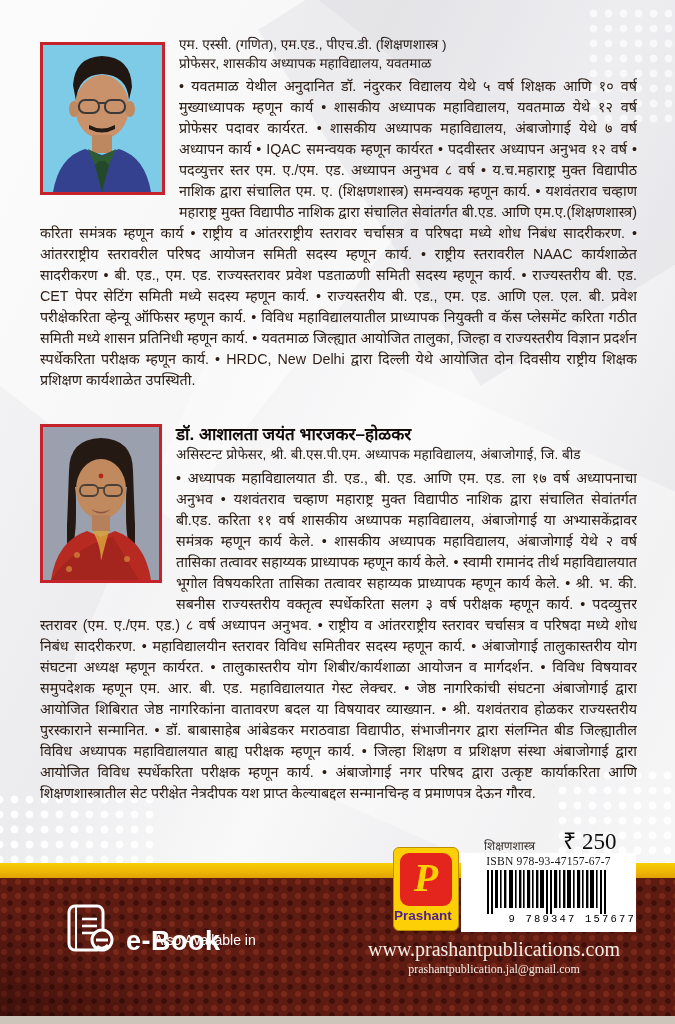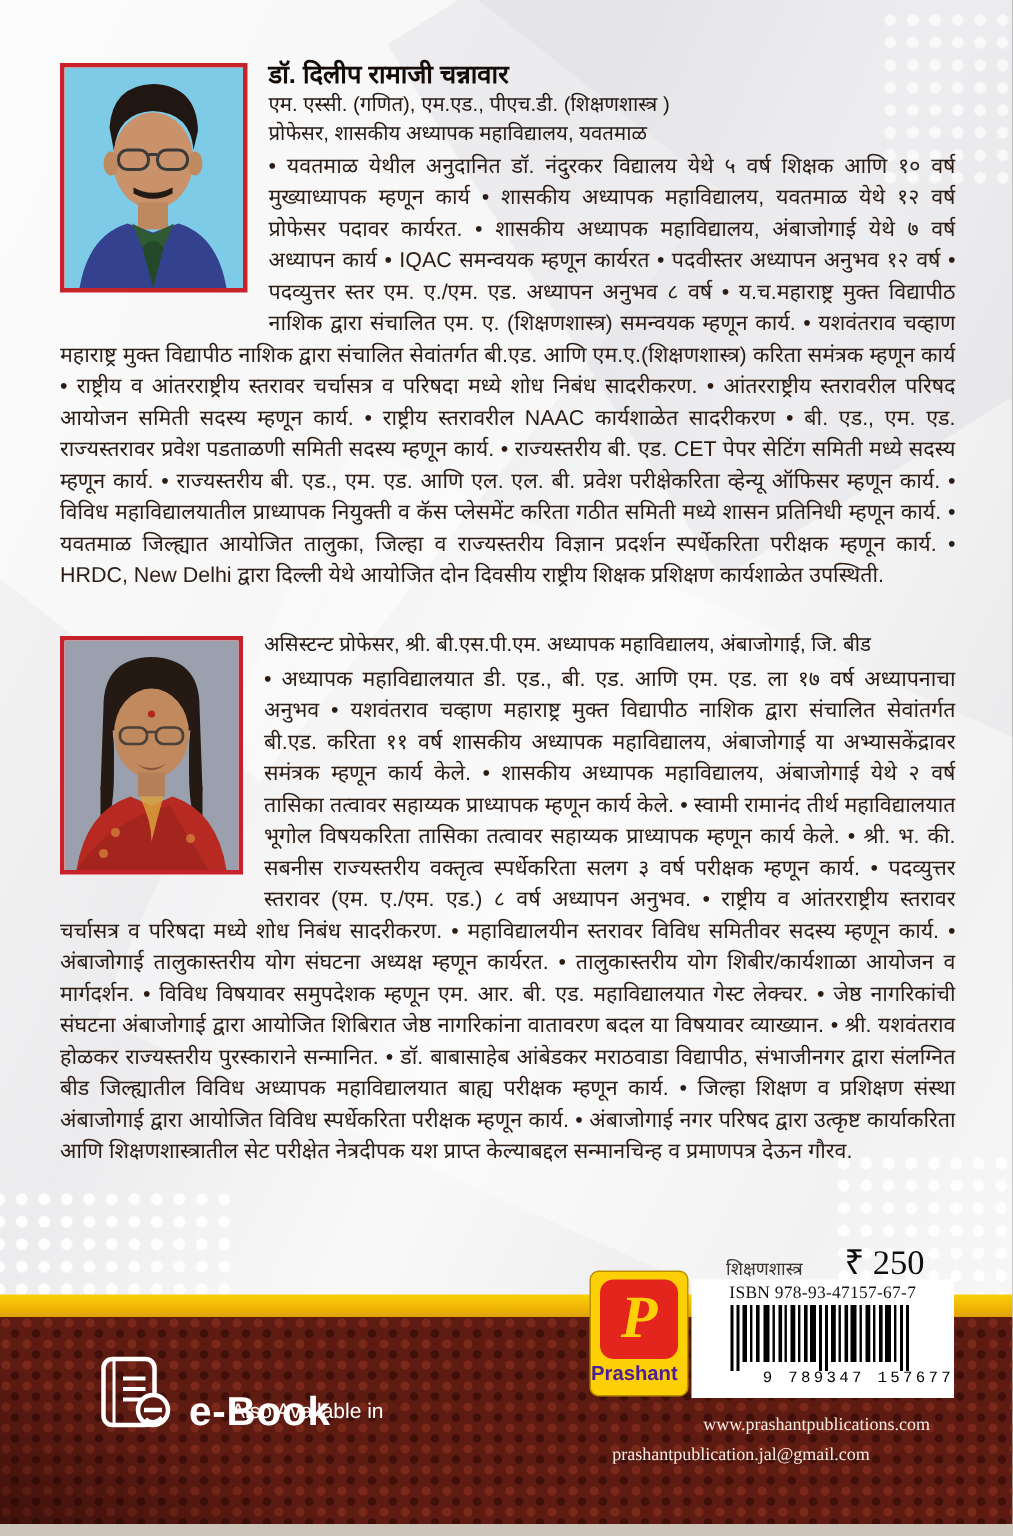--- a/index.html
+++ b/index.html
@@ -62,21 +62,21 @@
   .cat-label{position:absolute; left:484px; top:837px; z-index:4; font-size:12px; color:#3a332e;}
   .price{position:absolute; left:563px; top:824px; z-index:4; font-family:"Liberation Serif", serif; font-size:23px; color:#0d0d0d;}
   .isbn-panel{position:absolute; left:461px; top:853px; width:175px; height:79px; background:#ffffff; z-index:3;
     box-sizing:border-box; padding-top:2px;}
   .isbn-text{font-family:"Liberation Serif", serif; font-size:11.6px; color:#111; text-align:center; letter-spacing:.2px;}
   .barcode{display:block; margin:2px auto 0 auto;}
   .barcode-digits{font-family:Liberation Mono, monospace; font-size:10.5px; color:#000; text-align:right; letter-spacing:2.2px; margin-top:-1px;}
 
   
   .pub-web{position:absolute; left:368px; top:939px; width:252px; z-index:4; text-align:right;
-    font-family:"Liberation Serif", serif; font-size:12px; line-height:20px; color:#f6ede5;}
+    font-family:"Liberation Serif", serif; font-size:20px; line-height:20px; color:#f6ede5;}
   .pub-mail{position:absolute; left:360px; top:959px; width:268px; z-index:4; text-align:center;
     font-family:"Liberation Serif", serif; font-size:12px; line-height:20px; color:#f6ede5;}
 </style>
 </head>
 <body>
 
 <div id="cover">
 
   <div class="facet f1"></div>
   <div class="facet f2"></div>
@@ -97,21 +97,20 @@
         <rect x="62" y="55" width="20" height="13" rx="6" fill="none" stroke="#3a3a3a" stroke-width="2"></rect>
         <line x1="56" y1="58" x2="62" y2="58" stroke="#3a3a3a" stroke-width="2"></line>
         <path d="M46 80 Q59 87 72 80 L72 84 Q59 91 46 84 Z" fill="#231a14"></path>
         <path d="M50 90 Q59 95 68 90 Q59 97 50 90Z" fill="#8c5b3c"></path>
         <rect x="49" y="90" width="20" height="18" fill="#bd8760"></rect>
         <path d="M10 147 Q16 112 42 104 L59 110 L76 104 Q102 112 108 147 Z" fill="#33418f"></path>
         <path d="M45 104 L59 111 L73 104 L66 120 L59 147 L52 120 Z" fill="#2e5b33"></path>
         <path d="M52 120 L59 147 L66 120 L62 116 L56 116 Z" fill="#24492a"></path>
       </svg>
     </div>
-    <div class="bio-name">डॉ. दिलीप रामाजी चन्नावार</div>
     <div class="bio-sub">एम. एस्सी. (गणित), एम.एड., पीएच.डी. (शिक्षणशास्त्र )</div>
     <div class="bio-sub">प्रोफेसर, शासकीय अध्यापक महाविद्यालय, यवतमाळ</div>
     <div class="bio-body">• यवतमाळ येथील अनुदानित डॉ. नंदुरकर विद्यालय येथे ५ वर्ष शिक्षक आणि १० वर्ष मुख्याध्यापक म्हणून कार्य • शासकीय अध्यापक महाविद्यालय, यवतमाळ येथे १२ वर्ष प्रोफेसर पदावर कार्यरत. • शासकीय अध्यापक महाविद्यालय, अंबाजोगाई येथे ७ वर्ष अध्यापन कार्य • IQAC समन्वयक म्हणून कार्यरत • पदवीस्तर अध्यापन अनुभव १२ वर्ष • पदव्युत्तर स्तर एम. ए./एम. एड. अध्यापन अनुभव ८ वर्ष • य.च.महाराष्ट्र मुक्त विद्यापीठ नाशिक द्वारा संचालित एम. ए. (शिक्षणशास्त्र) समन्वयक म्हणून कार्य. • यशवंतराव चव्हाण महाराष्ट्र मुक्त विद्यापीठ नाशिक द्वारा संचालित सेवांतर्गत बी.एड. आणि एम.ए.(शिक्षणशास्त्र) करिता समंत्रक म्हणून कार्य • राष्ट्रीय व आंतरराष्ट्रीय स्तरावर चर्चासत्र व परिषदा मध्ये शोध निबंध सादरीकरण. • आंतरराष्ट्रीय स्तरावरील परिषद आयोजन समिती सदस्य म्हणून कार्य. • राष्ट्रीय स्तरावरील NAAC कार्यशाळेत सादरीकरण • बी. एड., एम. एड. राज्यस्तरावर प्रवेश पडताळणी समिती सदस्य म्हणून कार्य. • राज्यस्तरीय बी. एड. CET पेपर सेटिंग समिती मध्ये सदस्य म्हणून कार्य. • राज्यस्तरीय बी. एड., एम. एड. आणि एल. एल. बी. प्रवेश परीक्षेकरिता व्हेन्यू ऑफिसर म्हणून कार्य. • विविध महाविद्यालयातील प्राध्यापक नियुक्ती व कॅस प्लेसमेंट करिता गठीत समिती मध्ये शासन प्रतिनिधी म्हणून कार्य. • यवतमाळ जिल्ह्यात आयोजित तालुका, जिल्हा व राज्यस्तरीय विज्ञान प्रदर्शन स्पर्धेकरिता परीक्षक म्हणून कार्य. • HRDC, New Delhi द्वारा दिल्ली येथे आयोजित दोन दिवसीय राष्ट्रीय शिक्षक प्रशिक्षण कार्यशाळेत उपस्थिती.</div>
   </div>
 
   <div class="bio bio2">
     <div class="photo-frame">
       <svg width="116" height="153" viewBox="0 0 116 153">
         <rect width="116" height="153" fill="#9aa0ae"></rect>
         <path d="M26 44 Q26 12 58 11 Q90 12 90 44 L92 100 Q80 92 84 60 L32 60 Q36 94 24 100 Z" fill="#241a13"></path>
@@ -125,20 +124,21 @@
         <path d="M48 82 Q58 88 68 82 Q58 91 48 82Z" fill="#8c5440"></path>
         <rect x="49" y="88" width="18" height="16" fill="#b5805a"></rect>
         <path d="M8 153 Q14 114 44 104 L58 110 L72 104 Q102 114 108 153 Z" fill="#b62a22"></path>
         <path d="M8 153 Q30 120 70 110 L96 153 Z" fill="#a3251e"></path>
         <path d="M50 104 Q58 120 58 134 Q62 118 66 104 Z" fill="#d9a13c" opacity=".85"></path>
         <circle cx="34" cy="128" r="3" fill="#d98a3c" opacity=".7"></circle>
         <circle cx="84" cy="132" r="3" fill="#d98a3c" opacity=".7"></circle>
         <circle cx="26" cy="142" r="3" fill="#d98a3c" opacity=".7"></circle>
       </svg>
     </div>
+    <div class="bio-name">डॉ. आशालता जयंत भारजकर–होळकर</div>
     <div class="bio-sub">असिस्टन्ट प्रोफेसर, श्री. बी.एस.पी.एम. अध्यापक महाविद्यालय, अंबाजोगाई, जि. बीड</div>
     <div class="bio-body">• अध्यापक महाविद्यालयात डी. एड., बी. एड. आणि एम. एड. ला १७ वर्ष अध्यापनाचा अनुभव • यशवंतराव चव्हाण महाराष्ट्र मुक्त विद्यापीठ नाशिक द्वारा संचालित सेवांतर्गत बी.एड. करिता ११ वर्ष शासकीय अध्यापक महाविद्यालय, अंबाजोगाई या अभ्यासकेंद्रावर समंत्रक म्हणून कार्य केले. • शासकीय अध्यापक महाविद्यालय, अंबाजोगाई येथे २ वर्ष तासिका तत्वावर सहाय्यक प्राध्यापक म्हणून कार्य केले. • स्वामी रामानंद तीर्थ महाविद्यालयात भूगोल विषयकरिता तासिका तत्वावर सहाय्यक प्राध्यापक म्हणून कार्य केले. • श्री. भ. की. सबनीस राज्यस्तरीय वक्तृत्व स्पर्धेकरिता सलग ३ वर्ष परीक्षक म्हणून कार्य. • पदव्युत्तर स्तरावर (एम. ए./एम. एड.) ८ वर्ष अध्यापन अनुभव. • राष्ट्रीय व आंतरराष्ट्रीय स्तरावर चर्चासत्र व परिषदा मध्ये शोध निबंध सादरीकरण. • महाविद्यालयीन स्तरावर विविध समितीवर सदस्य म्हणून कार्य. • अंबाजोगाई तालुकास्तरीय योग संघटना अध्यक्ष म्हणून कार्यरत. • तालुकास्तरीय योग शिबीर/कार्यशाळा आयोजन व मार्गदर्शन. • विविध विषयावर समुपदेशक म्हणून एम. आर. बी. एड. महाविद्यालयात गेस्ट लेक्चर. • जेष्ठ नागरिकांची संघटना अंबाजोगाई द्वारा आयोजित शिबिरात जेष्ठ नागरिकांना वातावरण बदल या विषयावर व्याख्यान. • श्री. यशवंतराव होळकर राज्यस्तरीय पुरस्काराने सन्मानित. • डॉ. बाबासाहेब आंबेडकर मराठवाडा विद्यापीठ, संभाजीनगर द्वारा संलग्नित बीड जिल्ह्यातील विविध अध्यापक महाविद्यालयात बाह्य परीक्षक म्हणून कार्य. • जिल्हा शिक्षण व प्रशिक्षण संस्था अंबाजोगाई द्वारा आयोजित विविध स्पर्धेकरिता परीक्षक म्हणून कार्य. • अंबाजोगाई नगर परिषद द्वारा उत्कृष्ट कार्याकरिता आणि शिक्षणशास्त्रातील सेट परीक्षेत नेत्रदीपक यश प्राप्त केल्याबद्दल सन्मानचिन्ह व प्रमाणपत्र देऊन गौरव.</div>
   </div>
 
   <div class="stripe"></div>
   <div class="maroon"></div>
   <div class="maroon-shade"></div>
   <div class="bottom-strip"></div>
 
   <div class="cat-label">शिक्षणशास्त्र</div>

